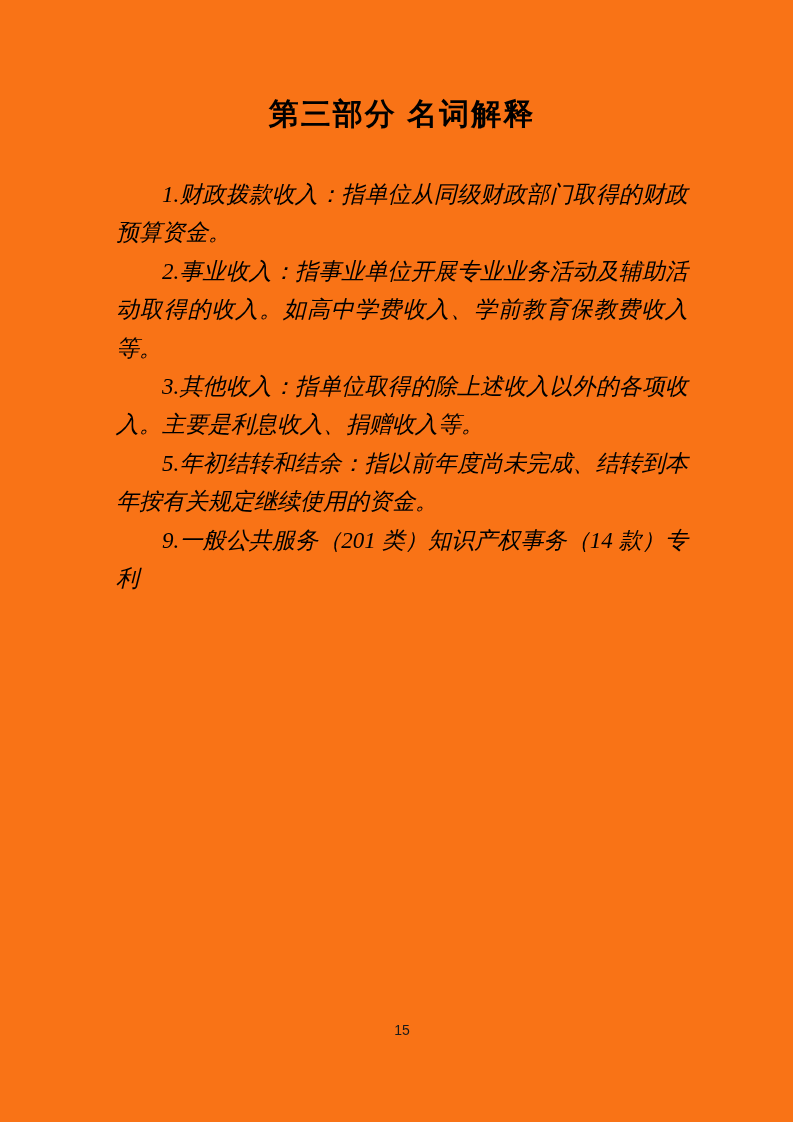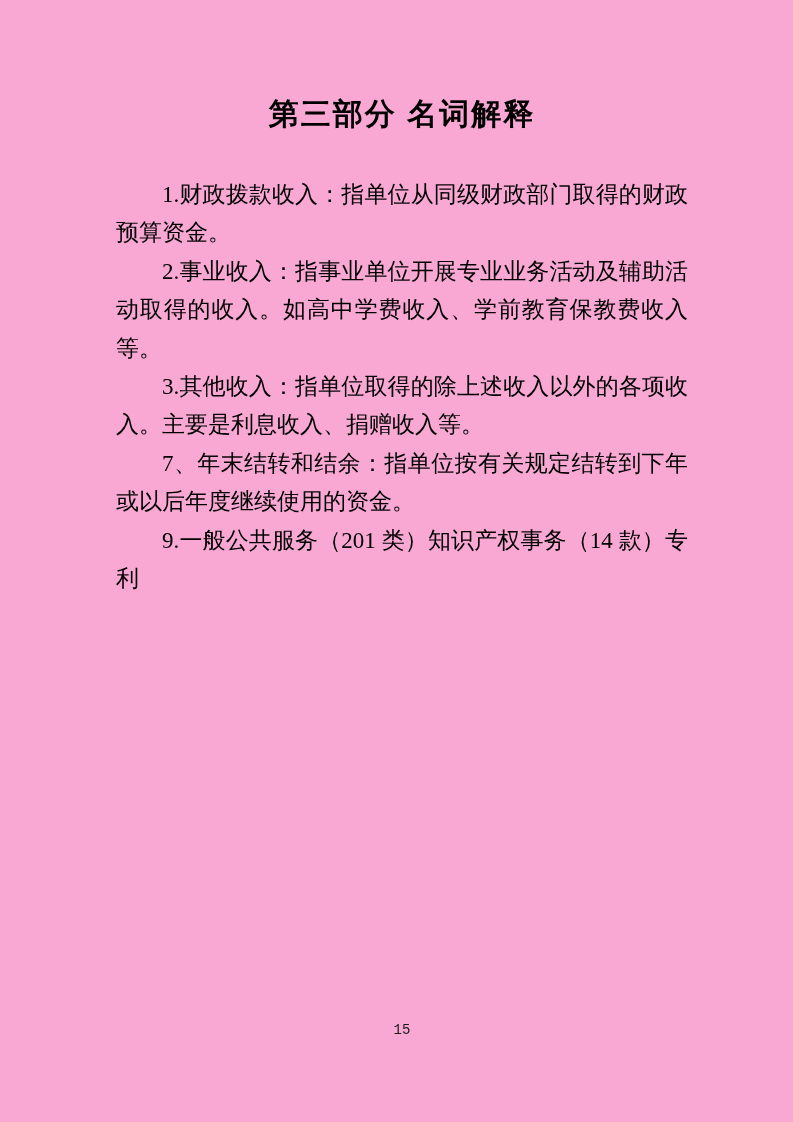--- a/index.html
+++ b/index.html
@@ -4,21 +4,21 @@
 <style>
   html, body {
     margin: 0;
     padding: 0;
     background: #ffffff;
   }
   .page {
     position: relative;
     width: 793px;
     height: 1122px;
-    background: #f9a8d4;
+    background: #f97316;
     overflow: hidden;
     font-family: "Liberation Serif", "DejaVu Serif", serif;
     color: #000000;
   }
   .title {
     position: absolute;
     top: 94px;
     left: 116px;
     width: 572px;
     margin: 0;
@@ -39,42 +39,43 @@
   .para {
     margin: 0;
     padding: 0;
     font-family: "Liberation Serif", "DejaVu Serif", serif;
     font-size: 23px;
     line-height: 38.4px;
     color: #000000;
     text-align: justify;
     text-justify: inter-ideograph;
     text-indent: 2em;
+    font-style: italic;
   }
   .page-number {
     position: absolute;
     top: 1022px;
     left: 116px;
     width: 572px;
     text-align: center;
-    font-family: Liberation Mono, monospace;
+    font-family: Liberation Sans, sans-serif;
     font-size: 14px;
     color: #1a1a1a;
   }
 </style>
 </head>
 <body>
 
 <div class="page">
 
   <h1 class="title">第三部分 名词解释</h1>
 
   <div class="content">
     <p class="para">1.财政拨款收入：指单位从同级财政部门取得的财政预算资金。</p>
     <p class="para">2.事业收入：指事业单位开展专业业务活动及辅助活动取得的收入。如高中学费收入、学前教育保教费收入等。</p>
     <p class="para">3.其他收入：指单位取得的除上述收入以外的各项收入。主要是利息收入、捐赠收入等。</p>
-    <p class="para">7、年末结转和结余：指单位按有关规定结转到下年或以后年度继续使用的资金。</p>
+    <p class="para">5.年初结转和结余：指以前年度尚未完成、结转到本年按有关规定继续使用的资金。</p>
     <p class="para">9.一般公共服务（201 类）知识产权事务（14 款）专利</p>
   </div>
 
   <div class="page-number">15</div>
 
 </div>
 
 </body></html>

